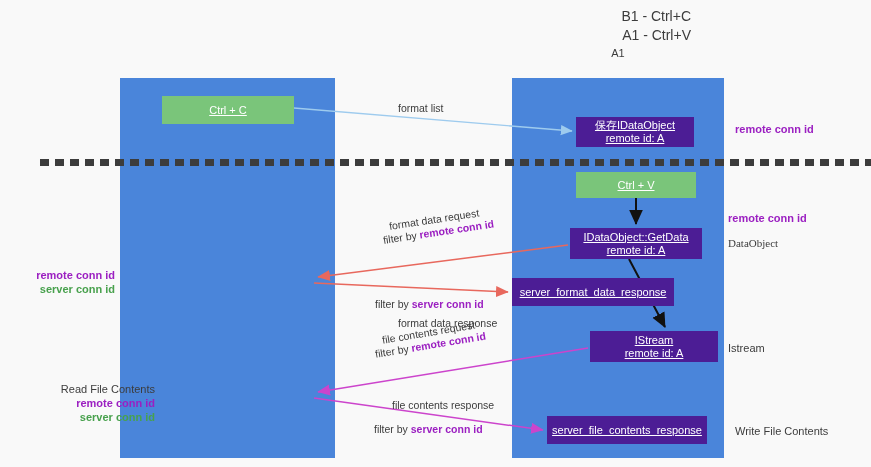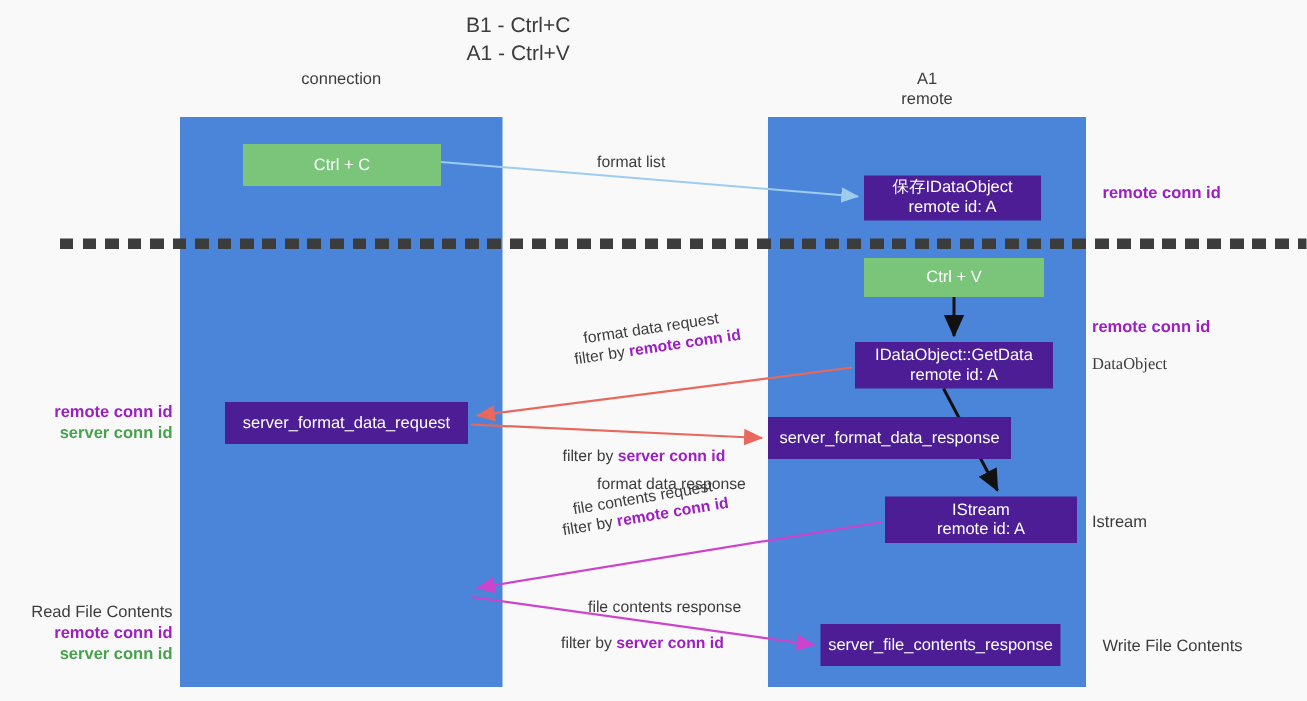--- a/index.html
+++ b/index.html
@@ -18,21 +18,21 @@
     width: 871px;
     height: 467px;
     background: #f9f9f9;
   }
   
   .title {
     position: absolute;
     left: 0;
     top: 7px;
     width: 691px;
-    text-align: center;
+    text-align: right;
     font-size: 14px;
     color: #3c3c3c;
     line-height: 19px;
   }
   
   .col-header {
     position: absolute;
     text-align: center;
     font-size: 11px;
     color: #3c3c3c;
@@ -66,21 +66,21 @@
     align-items: center;
     justify-content: center;
     color: #ffffff;
     font-size: 11px;
     line-height: 13px;
     text-align: center;
     padding: 2px 4px;
   }
   .node.green { background: #7ac57a; }
   .node.orange { background: #4c1d95; }
-  .node span { display: block; }
+  .node span { display: block; text-decoration: underline; }
 
   #n-ctrlc  { left: 162px; top: 96px;  width: 132px; height: 28px; }
   #n-saveido{ left: 576px; top: 117px; width: 118px; height: 30px; }
   #n-ctrlv  { left: 576px; top: 172px; width: 120px; height: 26px; }
   #n-getdata{ left: 570px; top: 228px; width: 132px; height: 31px; }
   #n-sfdreq { left: 150px; top: 268px; width: 162px; height: 28px; }
   #n-sfdresp{ left: 512px; top: 278px; width: 162px; height: 28px; }
   #n-istream{ left: 590px; top: 331px; width: 128px; height: 31px; }
   #n-sfcreq { left: 150px; top: 383px; width: 162px; height: 28px; }
   #n-sfcresp{ left: 547px; top: 416px; width: 160px; height: 28px; }
@@ -144,25 +144,23 @@
 <body>
 
 <div id="stage">
 
   <div class="title">
     <div>B1 - Ctrl+C</div>
     <div>A1 - Ctrl+V</div>
   </div>
 
   <div class="col-header" id="hdr-b1">
-    <div>connection</div>
   </div>
   <div class="col-header" id="hdr-a1">
     <div>A1</div>
-    <div>remote</div>
   </div>
 
   <div class="lane" id="lane-b1"></div>
   <div class="lane" id="lane-a1"></div>
 
   <svg id="edges" viewBox="0 0 871 467">
     <defs>
       <marker id="ah-blue" markerWidth="9" markerHeight="9" refX="8" refY="4.5" orient="auto">
         <path d="M0,0.8 L8.5,4.5 L0,8.2 z" fill="#9ecbee"></path>
       </marker>
@@ -203,23 +201,20 @@
 
   <div class="node green" id="n-ctrlv">
     <span>Ctrl + V</span>
   </div>
 
   <div class="node orange" id="n-getdata">
     <span>IDataObject::GetData</span>
     <span>remote id: A</span>
   </div>
 
-  <div class="node orange" id="n-sfdreq">
-    <span>server_format_data_request</span>
-  </div>
 
   <div class="node orange" id="n-sfdresp">
     <span>server_format_data_response</span>
   </div>
 
   <div class="node orange" id="n-istream">
     <span>IStream</span>
     <span>remote id: A</span>
   </div>
 
@@ -254,21 +249,21 @@
   <div class="side-note purple" id="note-rci-2">remote conn id</div>
   <div class="side-note black" id="note-dataobj">DataObject</div>
   <div class="side-note black" id="note-istream">Istream</div>
   <div class="side-note black" id="note-writefc">Write File Contents</div>
 
   <div class="side-note" id="note-left-1">
     <span class="stack-line c-purple">remote conn id</span>
     <span class="stack-line c-green">server conn id</span>
   </div>
 
-  <div class="side-note" id="note-left-2" style="top: 401px;">
+  <div class="side-note" id="note-left-2" style="top: 382px; margin-left: 40px;">
     <span class="stack-line c-black">Read File Contents</span>
     <span class="stack-line c-purple">remote conn id</span>
     <span class="stack-line c-green">server conn id</span>
   </div>
 
   <div id="divider"></div>
 
 </div>
 
 </body></html>

